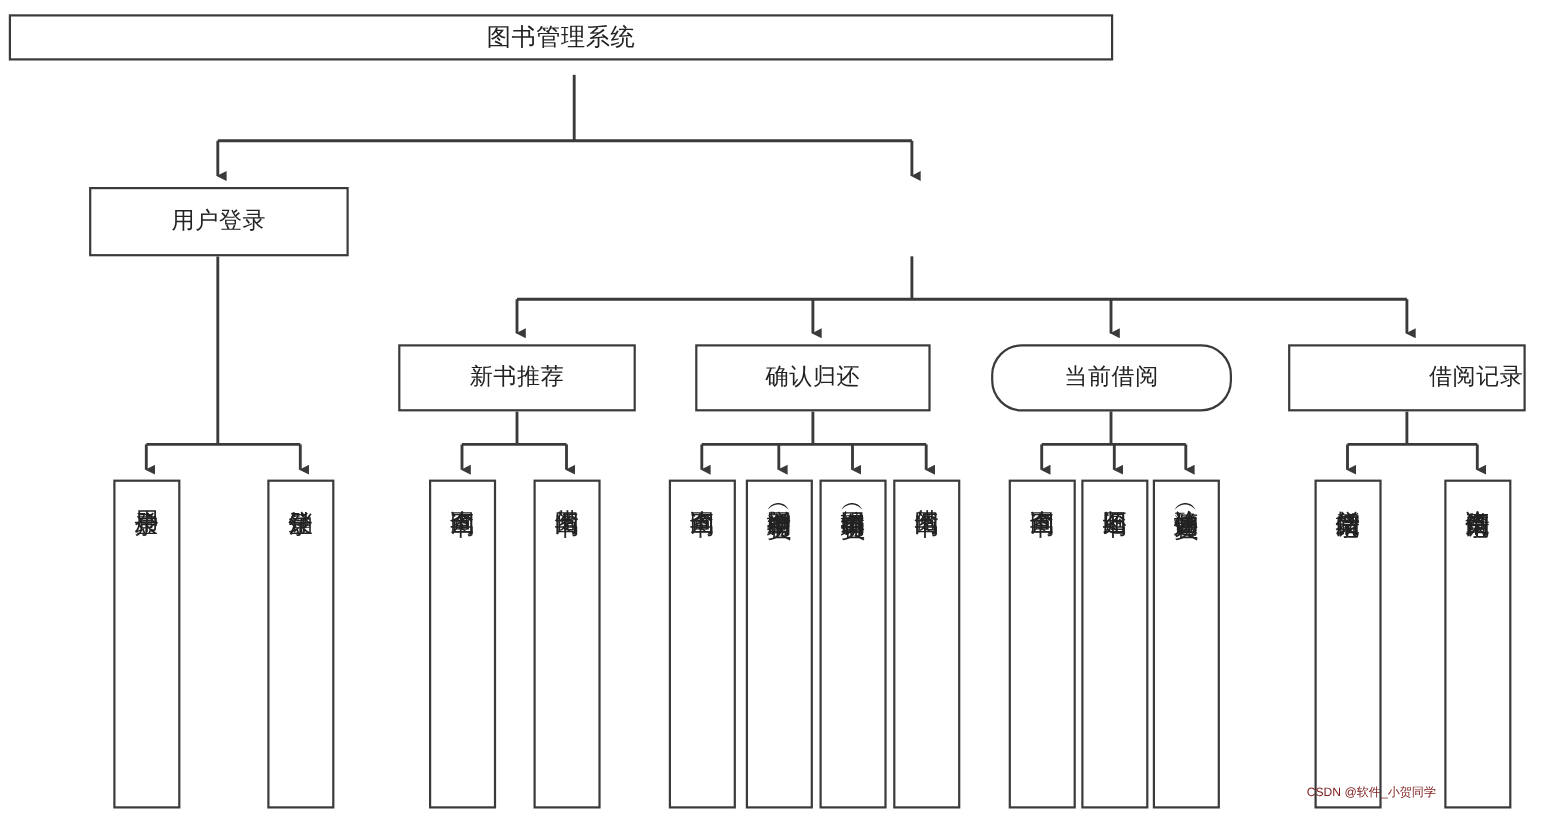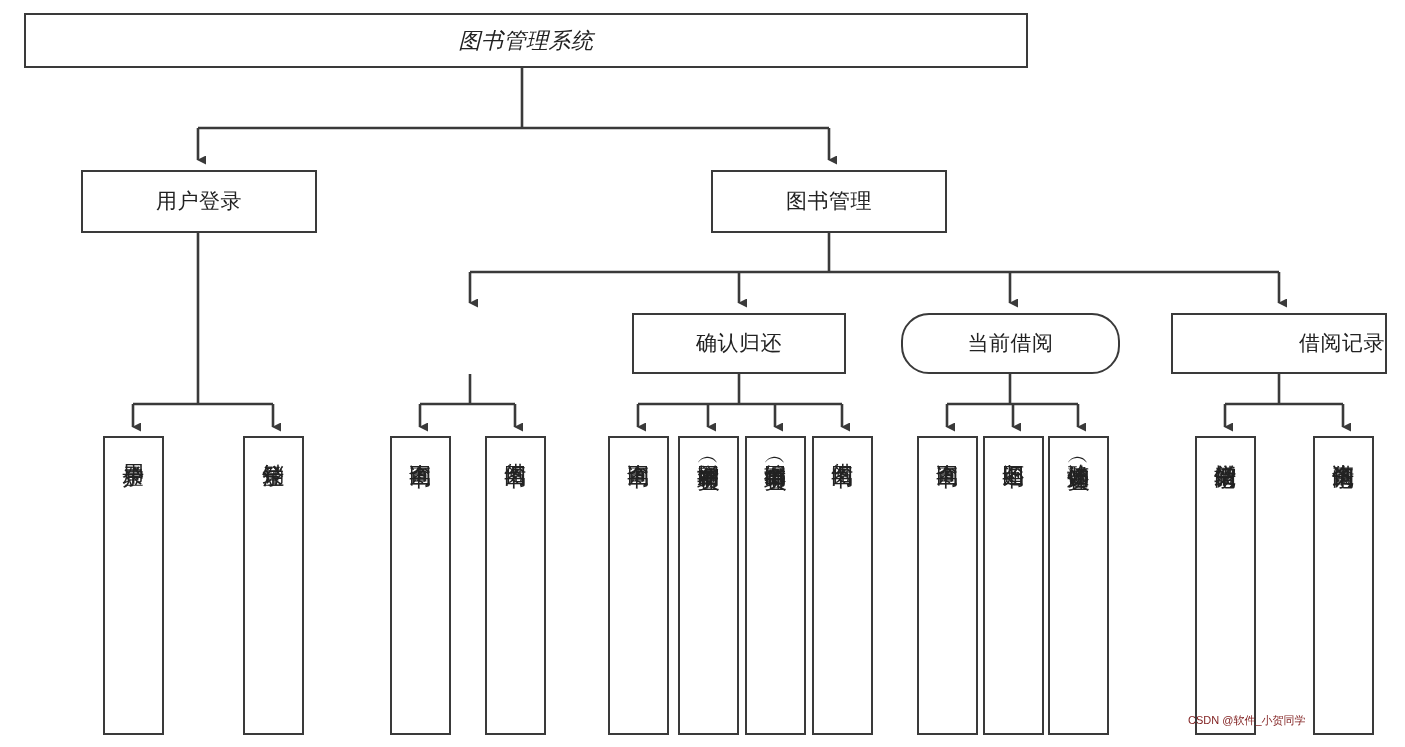--- a/index.html
+++ b/index.html
@@ -126,31 +126,31 @@
       <path d="M1013,404 L1013,427" marker-end="url(#arrow)"></path>
       <path d="M1078,404 L1078,427" marker-end="url(#arrow)"></path>
 
       <path d="M1279,374 L1279,404"></path>
       <path d="M1225,404 L1343,404"></path>
       <path d="M1225,404 L1225,427" marker-end="url(#arrow)"></path>
       <path d="M1343,404 L1343,427" marker-end="url(#arrow)"></path>
     </g>
   </svg>
 
-  <div class="node horiz root" style="left:24px; top:13px; width:1004px; height:55px;font-style:italic;">
+  <div class="node horiz root" style="left:8px; top:13px; width:1004px; height:42px;">
     <span class="label">图书管理系统</span>
   </div>
 
   <div class="node horiz" style="left:81px; top:170px; width:236px; height:63px;">
     <span class="label">用户登录</span>
   </div>
-  <div class="node horiz" style="left:711px; top:170px; width:236px; height:63px;">
-    <span class="label">图书管理</span>
-  </div>
-
+
+  <div class="node horiz" style="left:362px; top:313px; width:216px; height:61px;">
+    <span class="label">新书推荐</span>
+  </div>
   <div class="node horiz" style="left:632px; top:313px; width:214px; height:61px;">
     <span class="label">确认归还</span>
   </div>
   <div class="node horiz" style="left:901px; top:313px; width:219px; height:61px;border-radius:28px;">
     <span class="label">当前借阅</span>
   </div>
   <div class="node horiz" style="left:1171px; top:313px; width:216px; height:61px;justify-content:flex-end;">
     <span class="label">借阅记录</span>
   </div>
 

